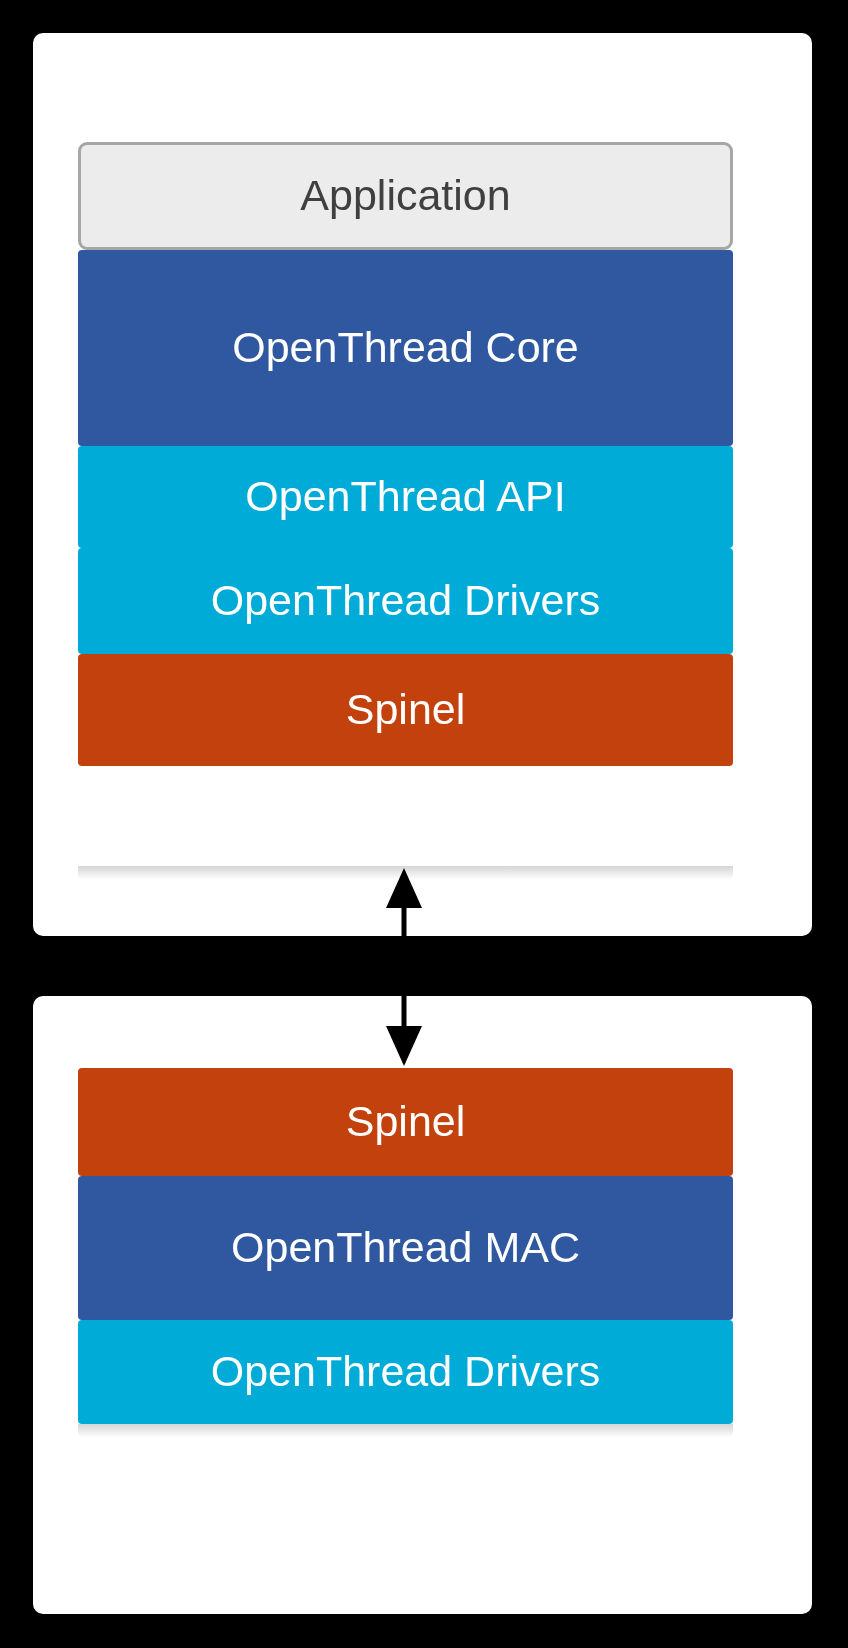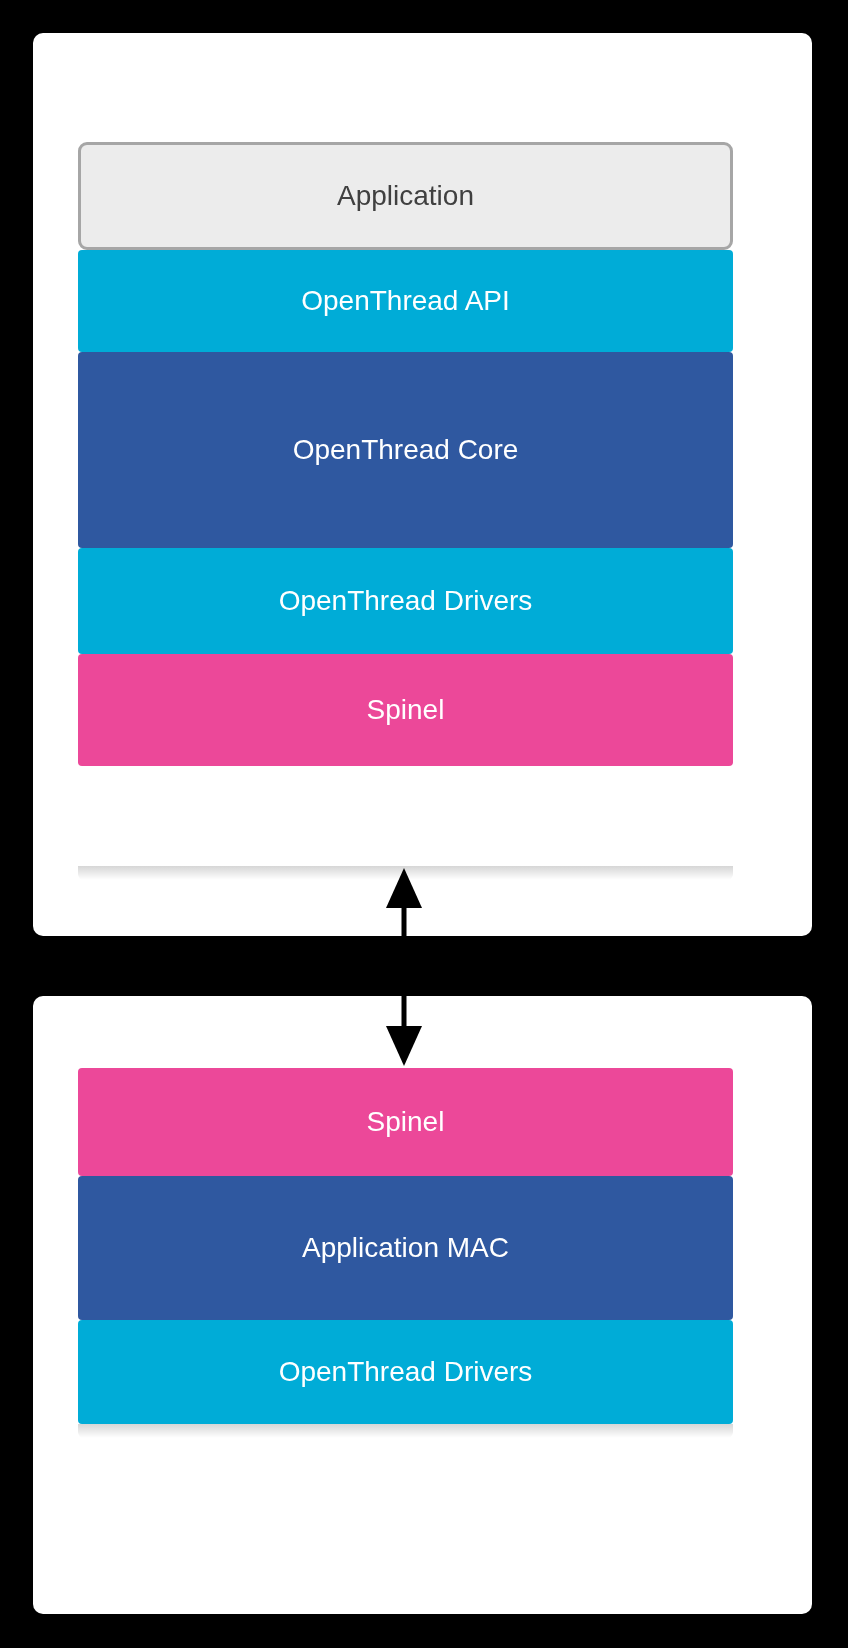--- a/index.html
+++ b/index.html
@@ -63,37 +63,37 @@
   #stack-soc  { top: 1068px; }
 
   .layer {
     position: relative;
     box-sizing: border-box;
     display: flex;
     align-items: center;
     justify-content: center;
     text-align: center;
     color: #ffffff;
-    font-size: 28px;
+    font-size: 43px;
     line-height: 1.05;
     white-space: nowrap;
     border-radius: 4px;
   }
 
   
   .layer.neutral {
     background: #ECECEC;
     border: 3px solid #A6A6A6;
     color: #404040;
     border-radius: 9px;
   }
 
   .layer.cyan  { background: #00ACD7; }
   .layer.blue  { background: #2F58A0; }
-  .layer.red   { background: #ec4899; }
+  .layer.red   { background: #c2410c; }
 
   
   .stack-shadow {
     position: absolute;
     left: 78px;
     width: 655px;
     height: 14px;
     border-radius: 0 0 6px 6px;
     background: linear-gradient(to bottom, rgba(0,0,0,0.16), rgba(0,0,0,0));
     z-index: 2;
@@ -118,25 +118,25 @@
 <div class="stage">
 
   <div class="panel" id="panel-host"></div>
 
   <div class="panel-title" id="title-host">Host Processor</div>
 
   <div class="stack" id="stack-host">
     <div class="layer neutral" style="height:108px">
       <span>Application</span>
     </div>
+    <div class="layer blue" style="height:196px">
+      <span>OpenThread Core</span>
+    </div>
     <div class="layer cyan" style="height:102px">
       <span>OpenThread API</span>
-    </div>
-    <div class="layer blue" style="height:196px">
-      <span>OpenThread Core</span>
     </div>
     <div class="layer cyan" style="height:106px">
       <span>OpenThread Drivers</span>
     </div>
     <div class="layer red" style="height:112px">
       <span>Spinel</span>
     </div>
   </div>
   <div class="stack-shadow" id="shadow-host"></div>
 
@@ -149,21 +149,21 @@
     <polygon points="404,200 386,160 422,160" fill="#000000"></polygon>
   </svg>
 
   <div class="panel" id="panel-soc"></div>
 
   <div class="stack" id="stack-soc">
     <div class="layer red" style="height:108px">
       <span>Spinel</span>
     </div>
     <div class="layer blue" style="height:144px">
-      <span>Application MAC</span>
+      <span>OpenThread MAC</span>
     </div>
     <div class="layer cyan" style="height:104px">
       <span>OpenThread Drivers</span>
     </div>
   </div>
   <div class="stack-shadow" id="shadow-soc"></div>
 
   <div class="panel-title" id="title-soc">802.15.4 SoC</div>
 
 </div>

